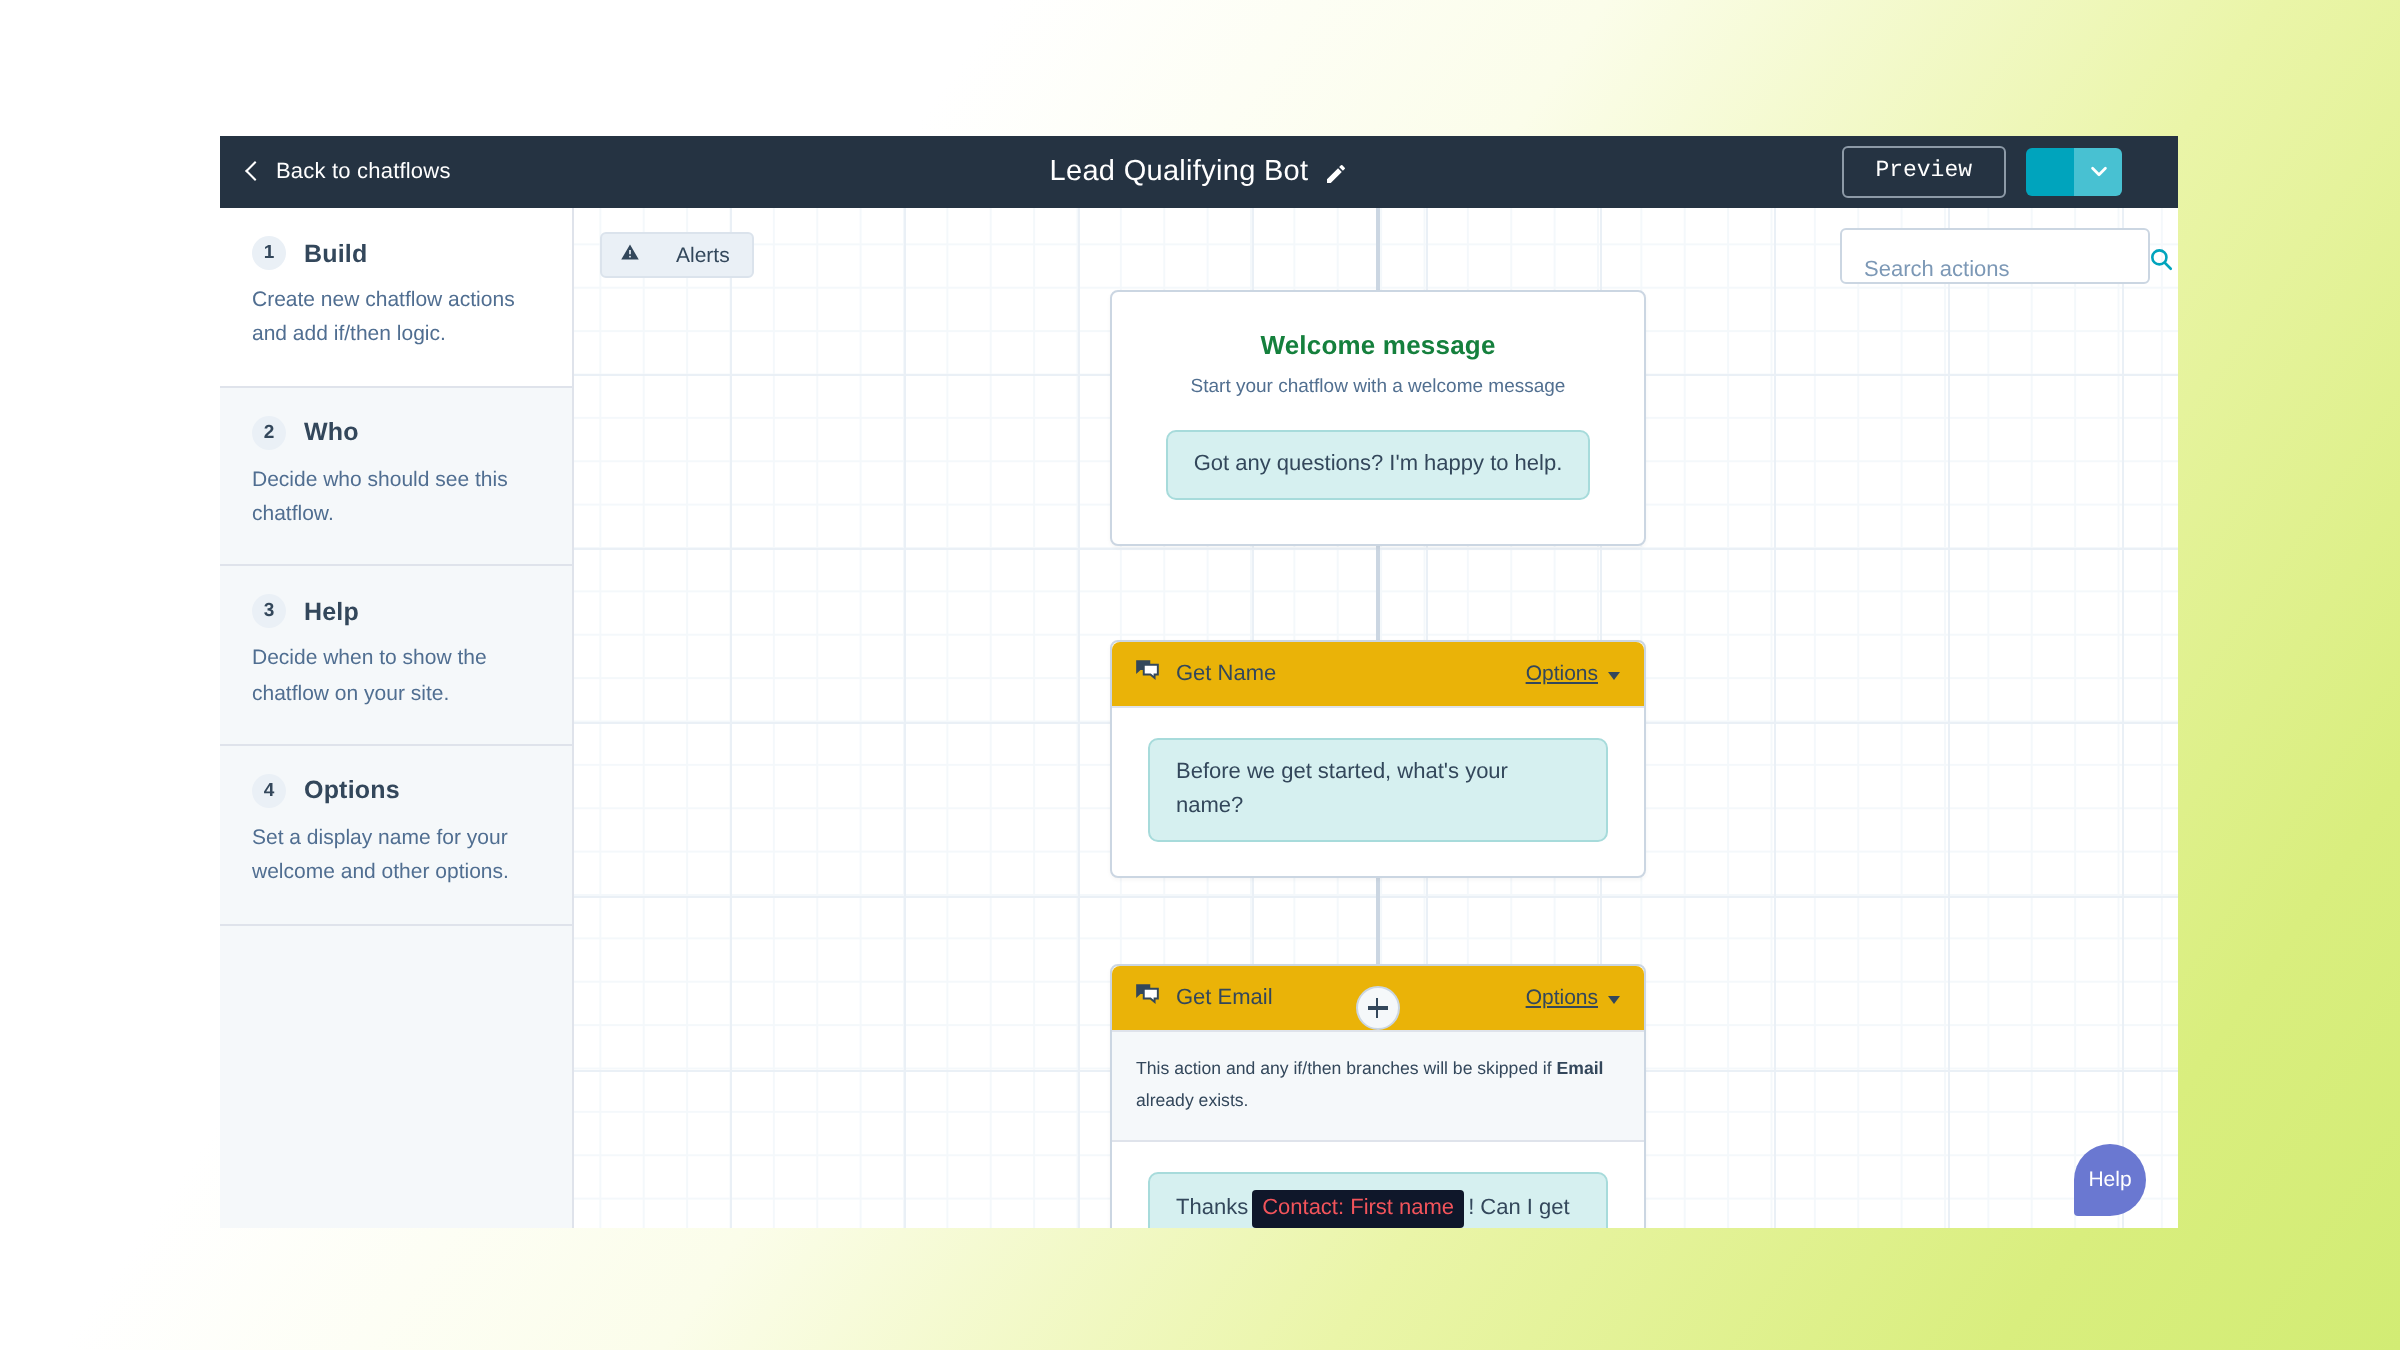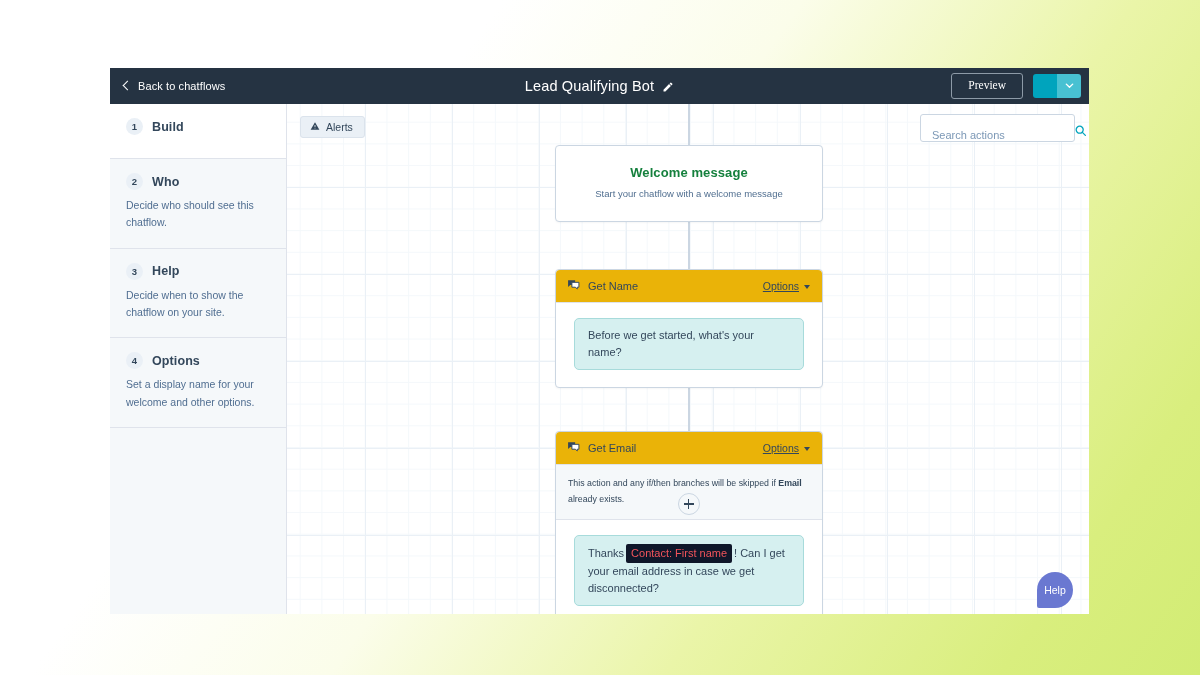--- a/index.html
+++ b/index.html
@@ -37,21 +37,21 @@
   }
 
   
   #topbar {
     height: 36px;
     flex: 0 0 36px;
     background: #253342;
     display: flex;
     align-items: center;
     position: relative;
-    padding: 0 8px 0 14px;
+    padding: 0 28px 0 14px;
   }
   #back-link {
     display: flex;
     align-items: center;
     gap: 7px;
     color: #ffffff;
     font-size: 11px;
     letter-spacing: .1px;
     cursor: pointer;
     z-index: 2;
@@ -91,21 +91,21 @@
     display: flex;
     align-items: center;
     gap: 10px;
     z-index: 2;
   }
   #preview-btn {
     border: 1px solid #8d9aa7;
     border-radius: 3px;
     color: #ffffff;
     background: transparent;
-    font-family: Liberation Serif, serif;
+    font-family: Liberation Mono, monospace;
     font-size: 11.5px;
     padding: 5px 16px;
     cursor: pointer;
     line-height: 1.2;
   }
   #publish-split {
     display: flex;
     border-radius: 3px;
     overflow: hidden;
     height: 24px;
@@ -199,21 +199,21 @@
   
   #alerts-btn {
     position: absolute;
     left: 13px;
     top: 12px;
     background: #eaf0f6;
     border: 1px solid #dbe3ec;
     border-radius: 3px;
     display: flex;
     align-items: center;
-    gap: 6px;
+    gap: 18px;
     padding: 4px 11px 4px 9px;
     font-size: 10.5px;
     color: #33475b;
     cursor: pointer;
   }
 
   
   #search-box {
     position: absolute;
     right: 14px;
@@ -421,20 +421,21 @@
 
   <div id="body-row">
 
     <div id="sidebar">
 
       <div class="step active">
         <div class="step-head">
           <span class="step-num">1</span>
           <span class="step-title">Build</span>
         </div>
+        <div class="step-desc">Create new chatflow actions and add if/then logic.</div>
       </div>
 
       <div class="step">
         <div class="step-head">
           <span class="step-num">2</span>
           <span class="step-title">Who</span>
         </div>
         <div class="step-desc">Decide who should see this chatflow.</div>
       </div>
 
@@ -478,20 +479,21 @@
         </span>
       </div>
 
       <div id="flow">
 
         <div id="connector-line"></div>
 
         <div class="node" id="welcome-card">
           <div id="welcome-title">Welcome message</div>
           <div id="welcome-sub">Start your chatflow with a welcome message</div>
+          <div class="bubble" id="welcome-bubble">Got any questions? I'm happy to help.</div>
         </div>
 
         <div class="node" id="name-card">
           <div class="card-head">
             <span>
               <svg width="13" height="13" viewBox="0 0 24 24" fill="#33475b">
                 <path d="M2 4h13v9H6l-4 3.5V4z"></path>
                 <path d="M9 8h13v9h-3v3.2L15.2 17H9V8z" fill="#ffffff" stroke="#33475b" stroke-width="1.8"></path>
               </svg>
             </span>

